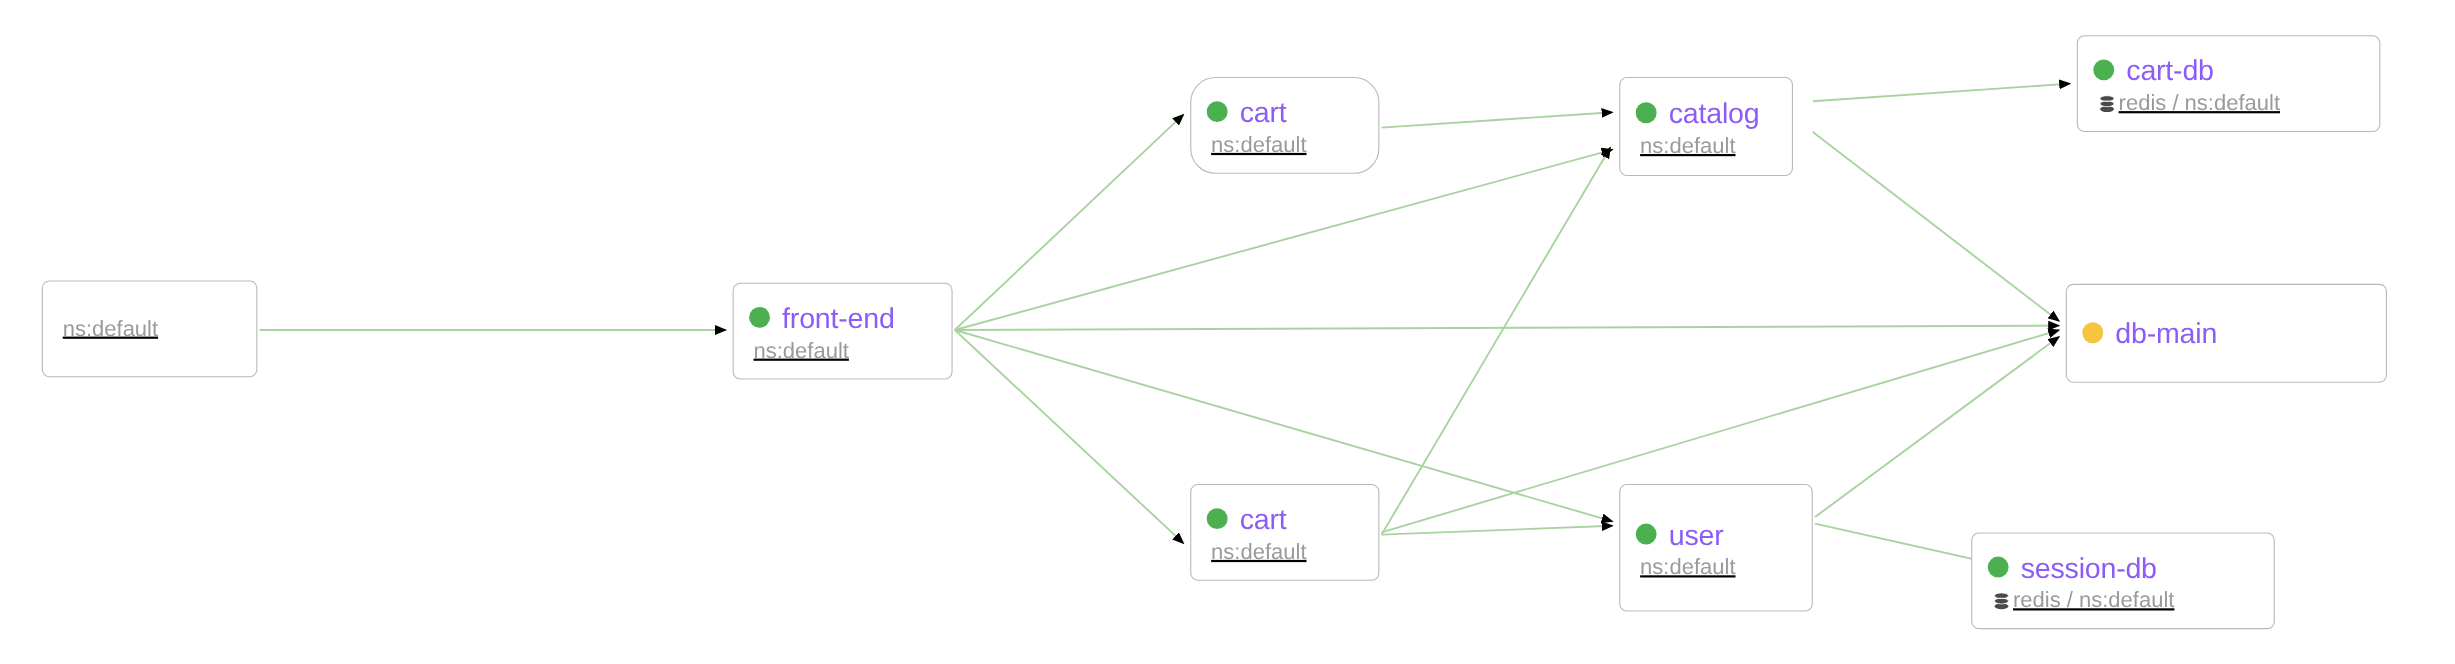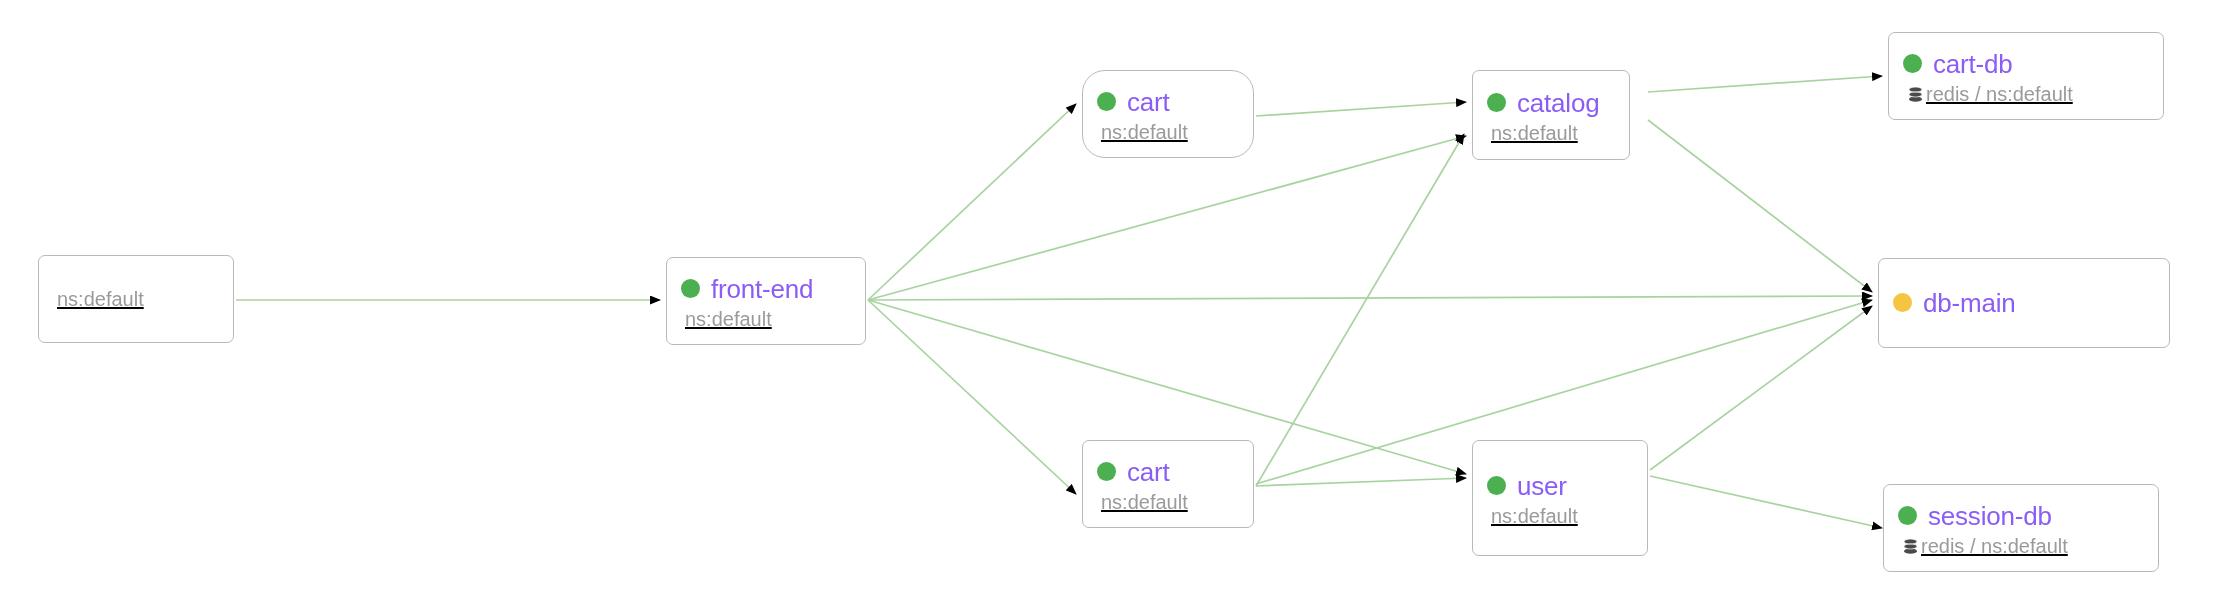--- a/index.html
+++ b/index.html
@@ -85,21 +85,21 @@
   }
   
   #node-load-test  { left: 38px;   top: 255px; width: 196px; height: 88px; }
   #node-front-end  { left: 666px;  top: 257px; width: 200px; height: 88px; }
   #node-cart       { left: 1082px; top: 70px;  width: 172px; height: 88px; border-radius: 23px; }
   #node-catalog    { left: 1472px; top: 70px;  width: 158px; height: 90px; }
   #node-order      { left: 1082px; top: 440px; width: 172px; height: 88px; }
   #node-user       { left: 1472px; top: 440px; width: 176px; height: 116px; }
   #node-cart-db    { left: 1888px; top: 32px;  width: 276px; height: 88px; }
   #node-db-main    { left: 1878px; top: 258px; width: 292px; height: 90px; }
-  #node-session-db { left: 1883px; top: 484px; width: 276px; height: 88px; }
+  #node-session-db { left: 1792px; top: 484px; width: 276px; height: 88px; }
 </style>
 </head>
 <body>
 
 <div id="topology-canvas">
 
   <svg id="edge-layer" viewBox="0 0 2232 604" xmlns="http://www.w3.org/2000/svg">
     <defs>
       <marker id="arrowhead" markerWidth="11" markerHeight="9" refX="10" refY="4.5" orient="auto" markerUnits="userSpaceOnUse">
         <path d="M0,0 L11,4.5 L0,9 z" fill="#000000"></path>

